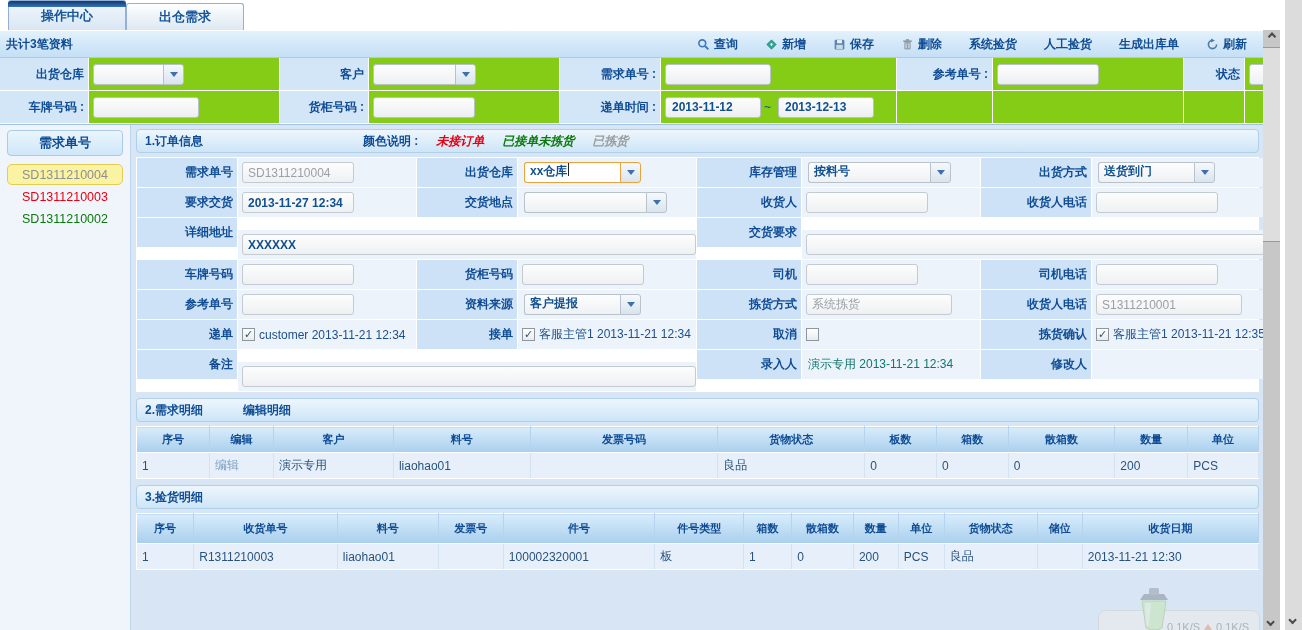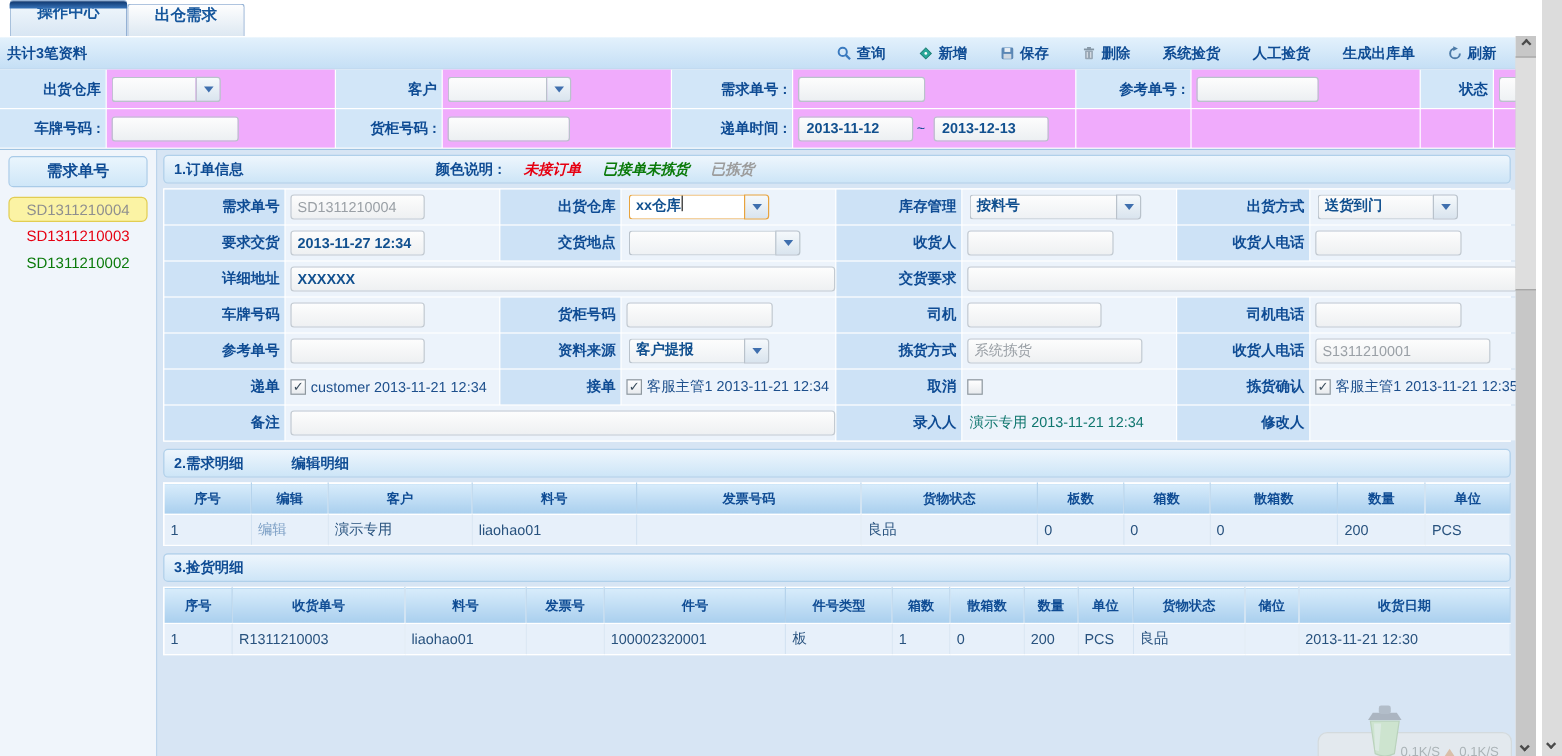--- a/index.html
+++ b/index.html
@@ -2,43 +2,43 @@
 <html><head>
 <meta charset="utf-8">
 <style>
   * { margin:0; padding:0; box-sizing:border-box; }
   body { background:#fff; }
   .screen { position:relative; width:1302px; height:630px; overflow:hidden; background:#fff;
             font-family:"Liberation Sans","DejaVu Sans",sans-serif; font-size:12px; }
 
   
   .tabbar { position:absolute; top:0; left:0; width:1284px; height:30px; background:#fff; }
-  .tab { position:relative; display:inline-flex; align-items:flex-start; justify-content:center;
-         width:98px; height:27px; margin-top:3px; vertical-align:bottom;
+  .tab { position:relative; display:inline-flex; align-items:center; justify-content:center;
+         width:118px; height:27px; margin-top:3px; vertical-align:bottom;
          border:1px solid #94b1d4; border-bottom:none; border-radius:3px 3px 0 0;
          background:linear-gradient(#fefefe,#dde8f2); color:#15569c; font-weight:bold; font-size:13px; cursor:pointer; }
   .tab.active { margin-left:8px; margin-top:0; height:30px; background:linear-gradient(#f2f8fd,#d8e6f3); }
   .tab.active .tabcap { position:absolute; top:0; left:-1px; right:-1px; height:6px;
          background:linear-gradient(#10386f,#3672b8); border-radius:3px 3px 0 0; }
 
   
   .toolbar { position:absolute; top:30px; left:0; width:1263px; height:28px;
              background:linear-gradient(#e3f1fc,#c5dff5); border-top:1px solid #fff;
              border-bottom:1px solid #a9cbe8; display:flex; align-items:center; }
   .summary { color:#0f4c94; font-weight:bold; padding-left:6px; }
   .tb-buttons { margin-left:auto; display:flex; align-items:center; gap:27px; padding-right:16px; }
   .tb-btn { display:flex; align-items:center; gap:4px; color:#0f4c94; font-weight:bold; cursor:pointer; white-space:nowrap; }
   .tb-btn svg { display:block; }
 
   
   .filterbar { position:absolute; top:58px; left:0; width:1263px; height:67px; background:#fff;
                border-bottom:1px solid #9fc3e2; display:grid; gap:1px; padding-bottom:1px;
                grid-template-columns:88px 190px 88px 190px 100px 235px 95px 190px 60px 1fr;
                grid-template-rows:32px 32px; }
-  .fcell { background:#f0abfc; display:flex; align-items:center; }
+  .fcell { background:#84cc16; display:flex; align-items:center; }
   .fcell.lab { background:#d2e6f8; justify-content:flex-end; padding-right:4px;
                color:#0f4c94; font-weight:bold; white-space:nowrap; }
   .finput { height:21px; border:1px solid #b9c2cb; border-radius:3px;
             background:linear-gradient(#fdfdfd,#eceff2); margin-left:4px; }
   .fw100 { width:102px; } .fw105 { width:106px; }
   .fsep { color:#0f4c94; padding:0 3px; }
   .fdateval { display:flex; align-items:center; color:#11508f; font-weight:bold; height:21px;
               border:1px solid #b9c2cb; border-radius:3px; background:linear-gradient(#fdfdfd,#eceff2);
               padding:0 6px; margin-left:4px; min-width:96px; }
 
@@ -77,21 +77,21 @@
   .legend-item { margin-left:18px; font-weight:bold;font-style:italic; }
   .lg-red { color:#e60012; } .lg-green { color:#0a7a0a; } .lg-gray { color:#9c9c9c; }
   .sect-gap { margin-top:6px; }
 
   
   .formgrid { margin-top:4px; display:grid; background:#fff; gap:1px; border:1px solid #fff;
               grid-template-columns:100px 178px 100px 178px 104px 178px 110px 1fr; }
   .lbl { background:#cde2f6; color:#0f4c94; font-weight:bold; text-align:right;
          padding:0 4px 0 0; height:29px; line-height:29px; white-space:nowrap; }
   .fld { background:#ecf3fb; height:29px; display:flex; align-items:center; padding-left:2px; white-space:nowrap; }
-  .span3 { grid-column:span 3; }
+  .span3 { grid-column:span 3;margin-top:12px; }
   .inp { height:21px; border:1px solid #c3cad1; border-radius:3px;
          background:linear-gradient(#fdfdfd,#eef0f2); display:flex; align-items:center;
          padding:0 5px; color:#11508f; font-weight:bold; margin-left:2px; }
   .inp.gray { color:#9aa0a6; font-weight:normal; }
   .w110{width:112px;} .w120{width:122px;} .w140{width:146px;} .wwide{width:458px;} .wwide2{width:462px;}
   .plain { color:#0f766e; padding-left:4px; }
   .cb { width:13px; height:13px; border:1px solid #8e979e; background:linear-gradient(#fff,#e8ebee);
         display:inline-flex; align-items:center; justify-content:center; margin:0 4px 0 2px;
         font-size:11px; font-weight:bold; color:#3d4f5f; cursor:pointer; flex:none; }
   .cbtext { color:#1d4f8c; }

